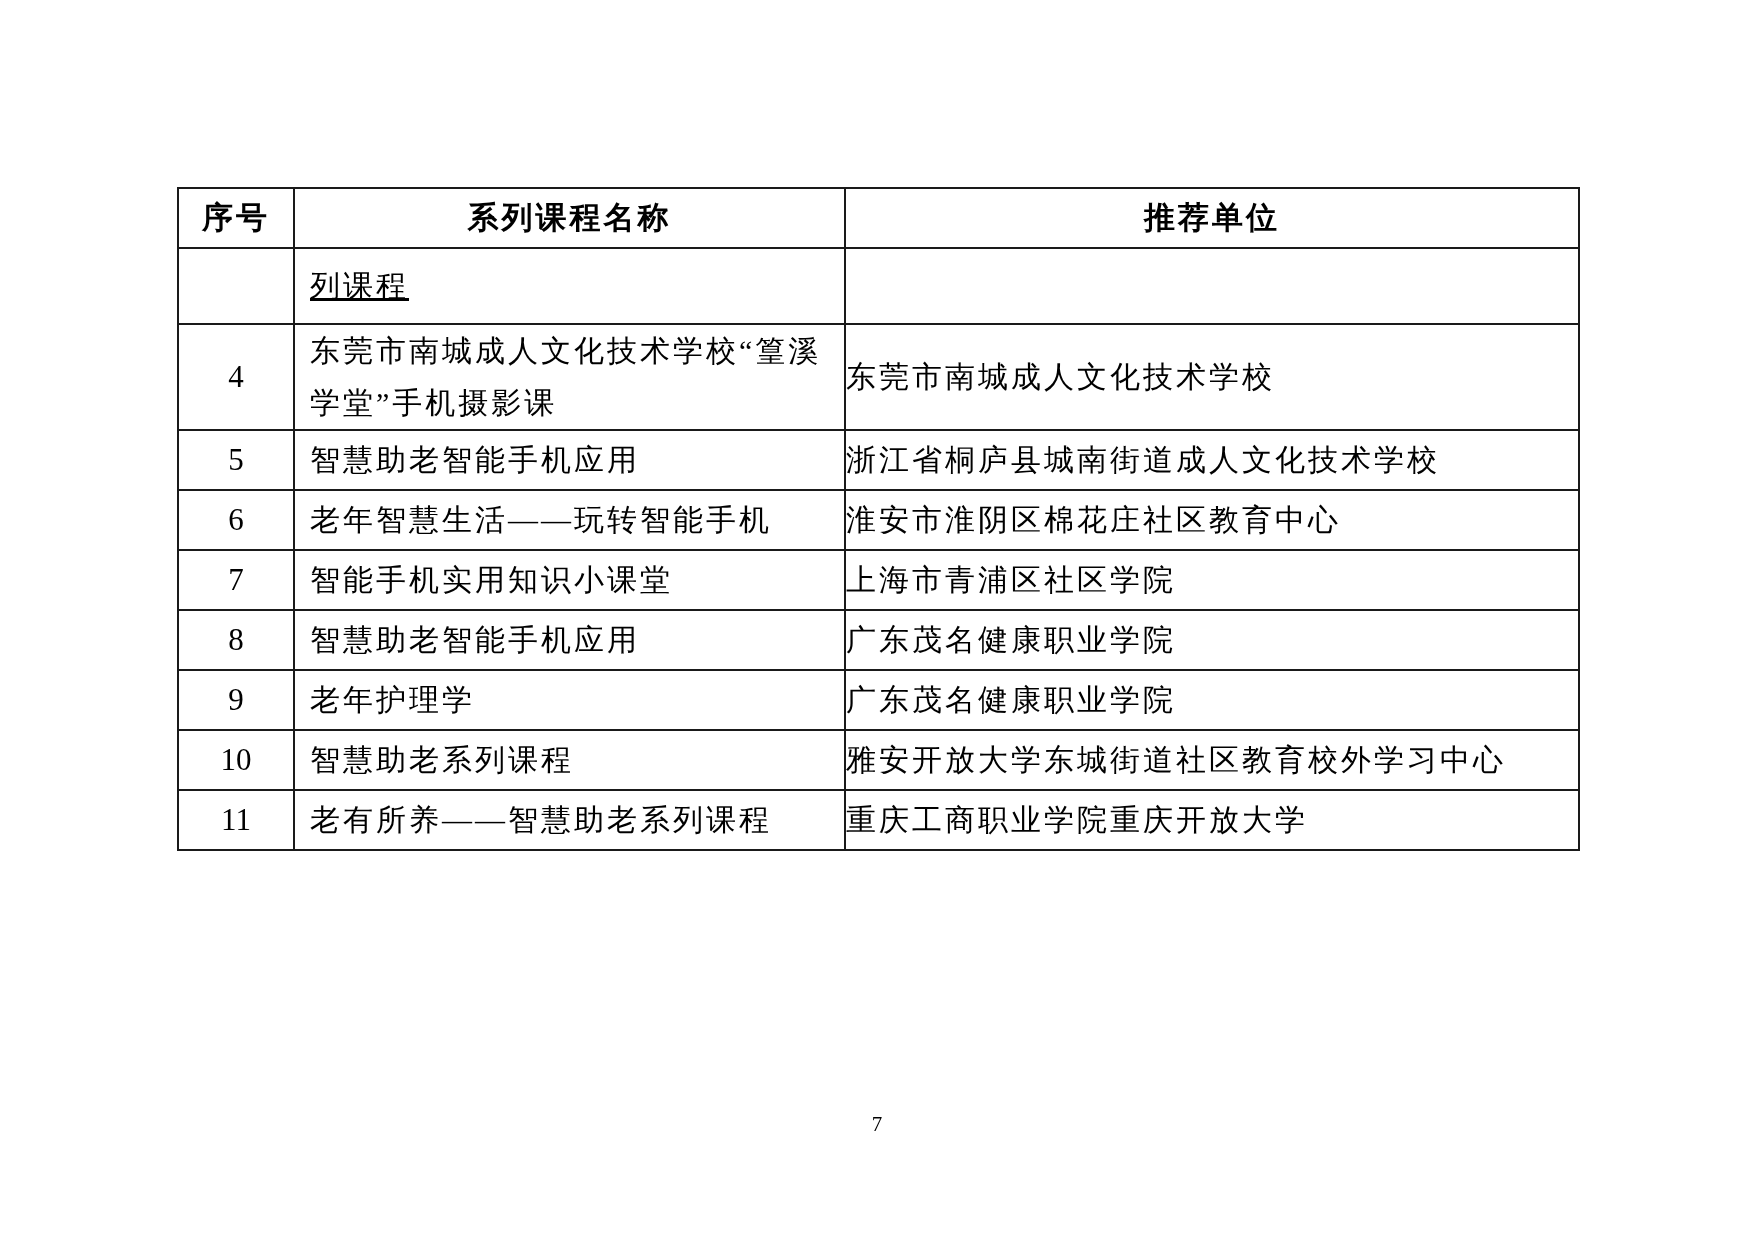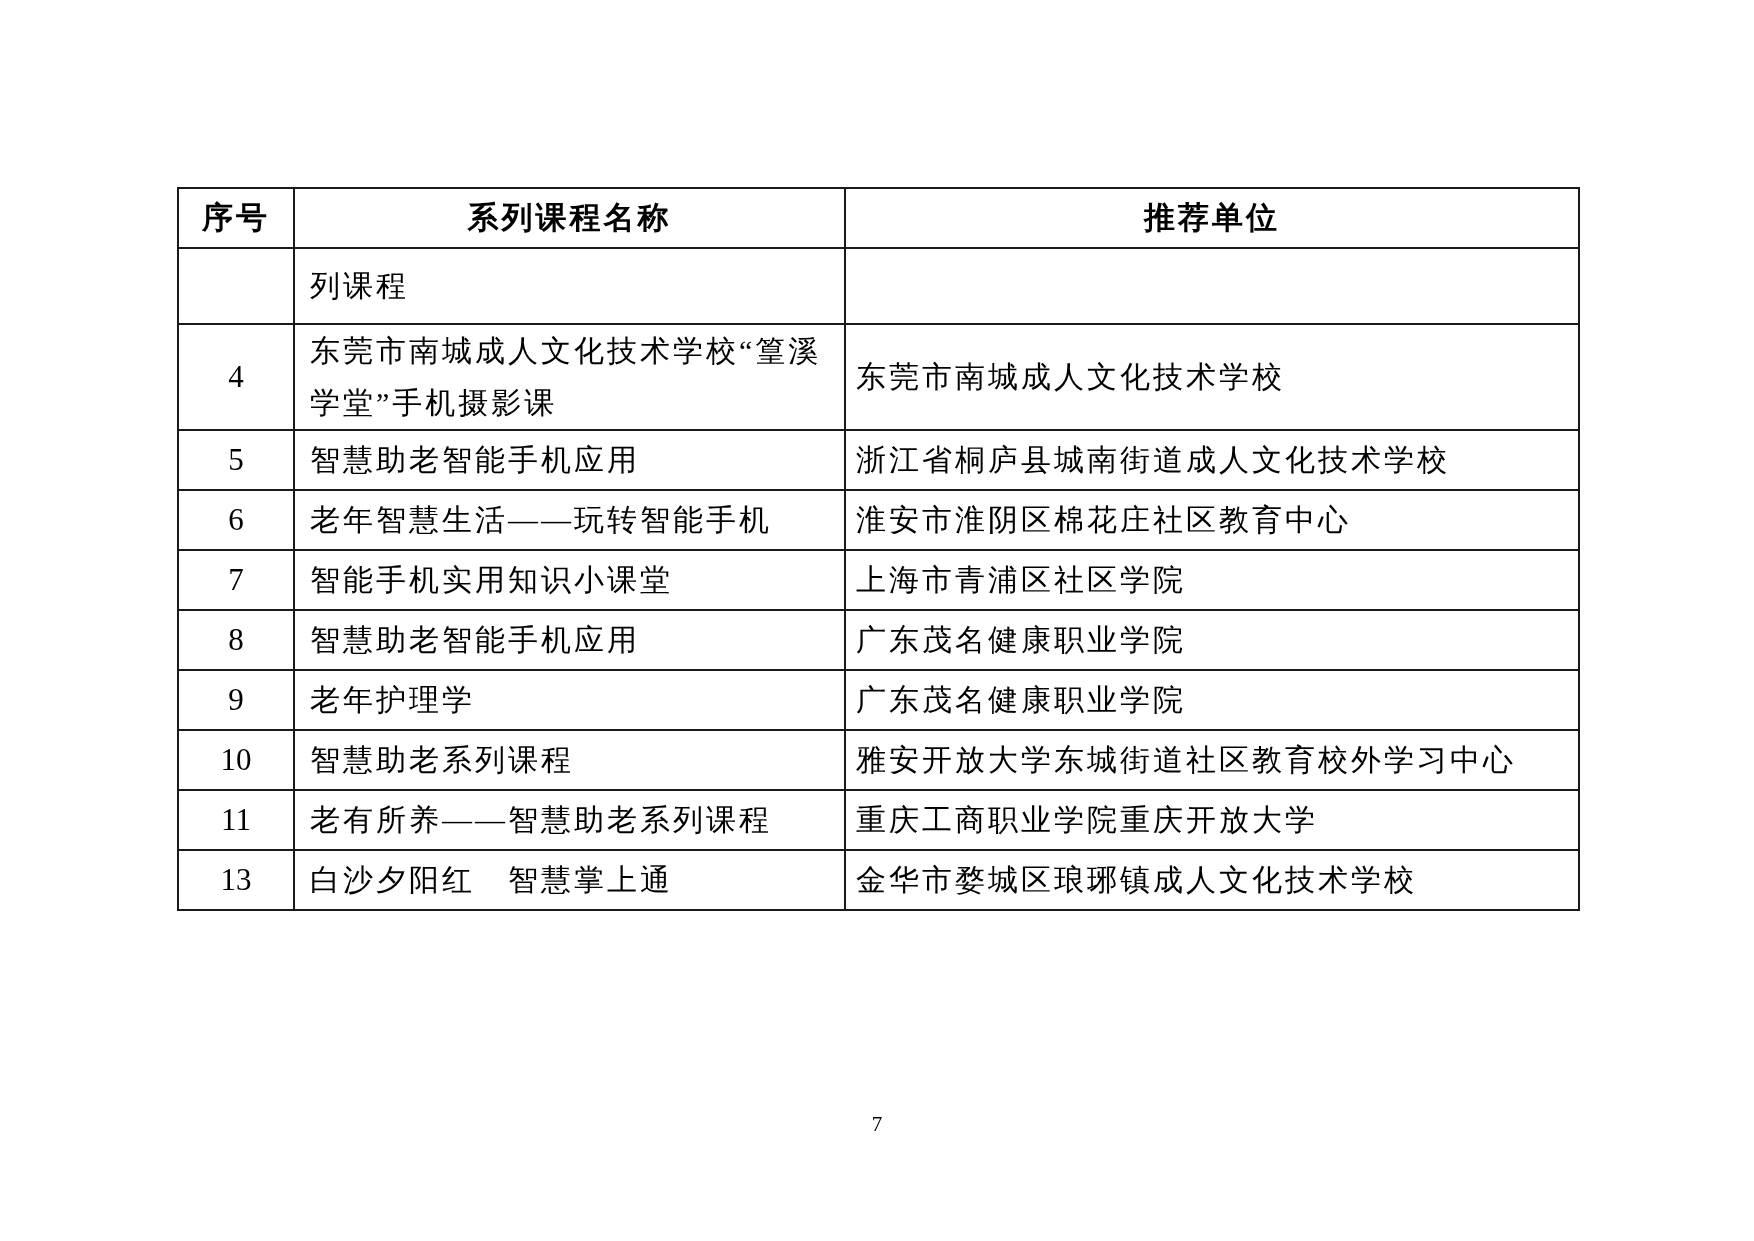--- a/index.html
+++ b/index.html
@@ -37,23 +37,23 @@
     font-size: 30px;
     letter-spacing: 3px;
     line-height: 52px;
   }
   td.cell-num {
     text-align: center;
     letter-spacing: 0;
     font-size: 31px;
   }
   td.cell-course { padding-left: 15px; padding-right: 8px; }
-  td.cell-unit   { padding-left: 10px; padding-right: 8px; }
+  td.cell-unit   { padding-left: 0; padding-right: 8px; }
   tr.row-std  { height: 60px; }
-  tr.row-cont { height: 76px; }
+  tr.row-cont { height: 76px; text-decoration: underline; }
   tr.row-tall { height: 103px; }
   .page-number {
     position: absolute;
     left: 0;
     right: 0;
     top: 1112px;
     text-align: center;
     font-size: 21px;
     letter-spacing: 0;
   }
@@ -113,21 +113,16 @@
     <tr class="row-std">
       <td class="cell-num">10</td>
       <td class="cell-course">智慧助老系列课程</td>
       <td class="cell-unit">雅安开放大学东城街道社区教育校外学习中心</td>
     </tr>
     <tr class="row-std">
       <td class="cell-num">11</td>
       <td class="cell-course">老有所养——智慧助老系列课程</td>
       <td class="cell-unit">重庆工商职业学院重庆开放大学</td>
     </tr>
-    <tr class="row-std">
-      <td class="cell-num">13</td>
-      <td class="cell-course">白沙夕阳红　智慧掌上通</td>
-      <td class="cell-unit">金华市婺城区琅琊镇成人文化技术学校</td>
-    </tr>
   </tbody>
 </table>
 
 <div class="page-number">7</div>
 
 </body></html>

